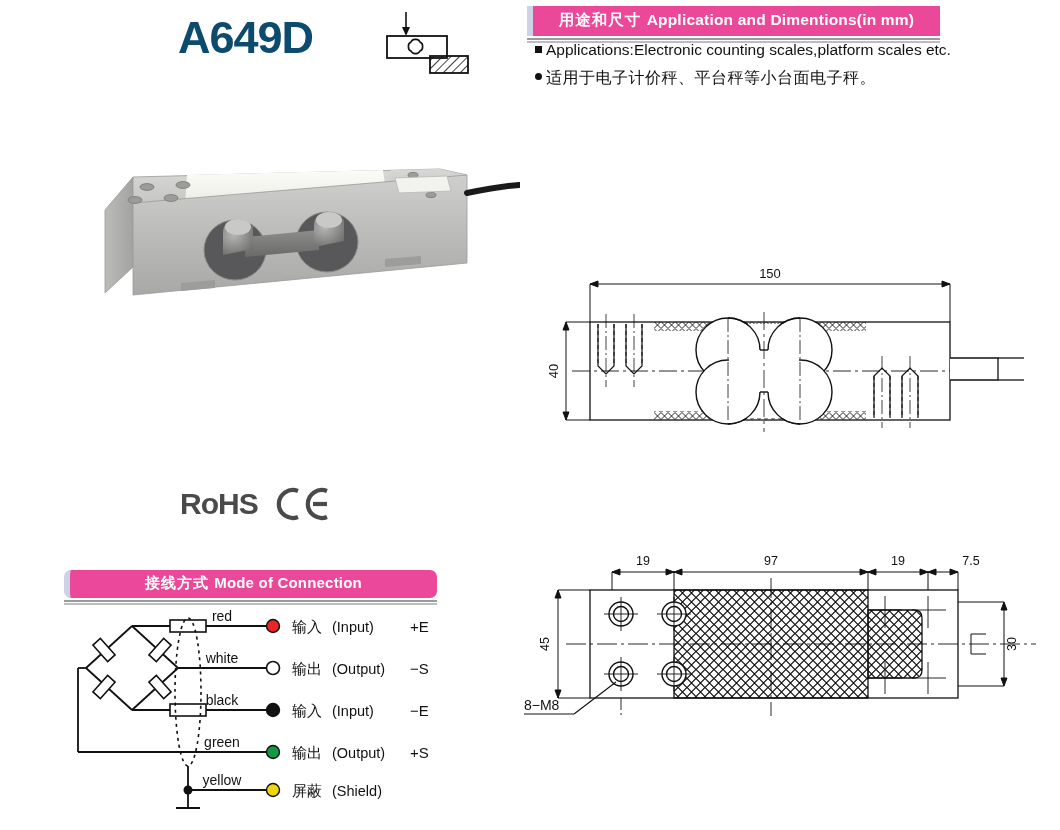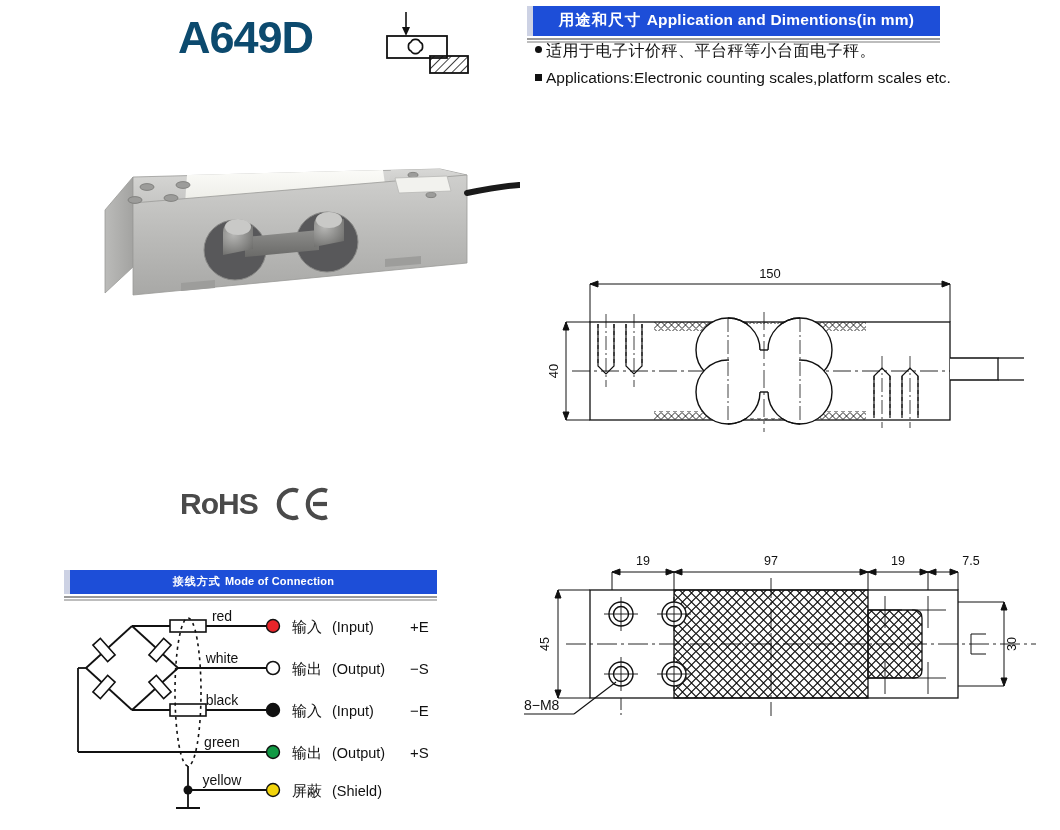--- a/index.html
+++ b/index.html
@@ -18,35 +18,35 @@
     font-size: 45px; font-weight: bold;
     color: #0c4a6e; letter-spacing: -1px;
   }
 
   
   #mount-icon { left: 380px; top: 8px; width: 100px; height: 66px; }
 
   
   .banner-wrap { width: 413px; }
   .banner {
-    background: #1d4ed8;
+    background: #ec4899;
     color: #fff;
     font-size: 15.5px;
     font-weight: bold;
     text-align: center;
     padding: 4px 0 5px 0;
     letter-spacing: .2px;
     border-left: 6px solid #cdd2e4;
   }
   .banner .cn { letter-spacing: 1px; }
   .banner-rule { height: 5px; border-top: 2px solid #9a9a9a; border-bottom: 2px solid #bdbdbd; margin-top: 2px; }
 
   #banner-app { left: 527px; top: 6px; }
   #banner-conn { left: 64px; top: 570px; width: 373px; }
-  #banner-conn .banner { font-size: 11px; }
+  #banner-conn .banner { font-size: 15px; border-radius: 7px; }
 
   
   #app-list { left: 530px; top: 40px; width: 520px; }
   .app-item { display: flex; align-items: flex-start; margin-bottom: 6px; }
   .bull { width: 16px; flex: 0 0 16px; display:flex; align-items:center; justify-content:center; padding-top:6px;}
   .bull-sq { width: 7px; height: 7px; background: #111; }
   .bull-ci { width: 7px; height: 7px; background: #111; border-radius: 50%; }
   .app-en { font-size: 15.5px; color: #111; line-height: 1.35; }
   .app-cn { font-size: 16px; color: #111; line-height: 1.35; letter-spacing: .5px; }
 
@@ -96,29 +96,29 @@
 <div class="abs banner-wrap" id="banner-app">
   <div class="banner">
     <span class="cn">用途和尺寸 </span><span>Application and Dimentions(in mm)</span>
   </div>
   <div class="banner-rule"></div>
 </div>
 
 <div class="abs" id="app-list">
   <div class="app-item">
     <span class="bull">
+        <span class="bull-sq"></span>
+      </span>
+    <span class="app-en">Applications:Electronic counting scales,platform scales etc.</span>
+  </div>
+  <div class="app-item">
+    <span class="bull">
         <span class="bull-ci"></span>
       </span>
     <span class="app-cn">适用于电子计价秤、平台秤等小台面电子秤。</span>
-  </div>
-  <div class="app-item">
-    <span class="bull">
-        <span class="bull-sq"></span>
-      </span>
-    <span class="app-en">Applications:Electronic counting scales,platform scales etc.</span>
   </div>
 </div>
 
 <div class="abs" id="product-photo">
   <svg width="425" height="160" viewBox="0 0 425 160">
     <defs>
       <linearGradient id="topFace" x1="0" y1="0" x2="0" y2="1">
         <stop offset="0%" stop-color="#d8d8d6"></stop>
         <stop offset="100%" stop-color="#c4c4c2"></stop>
       </linearGradient>

